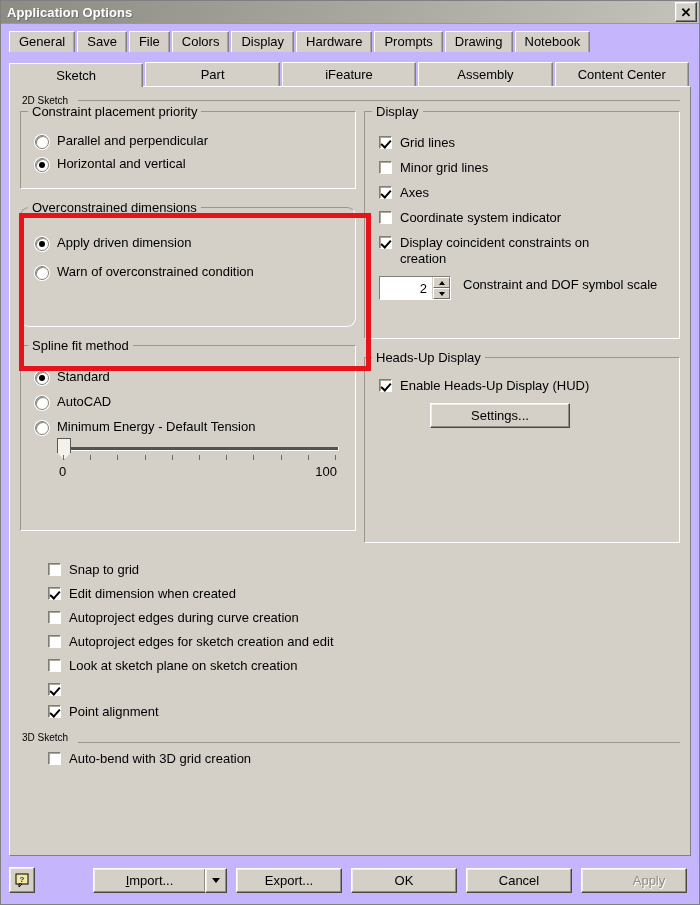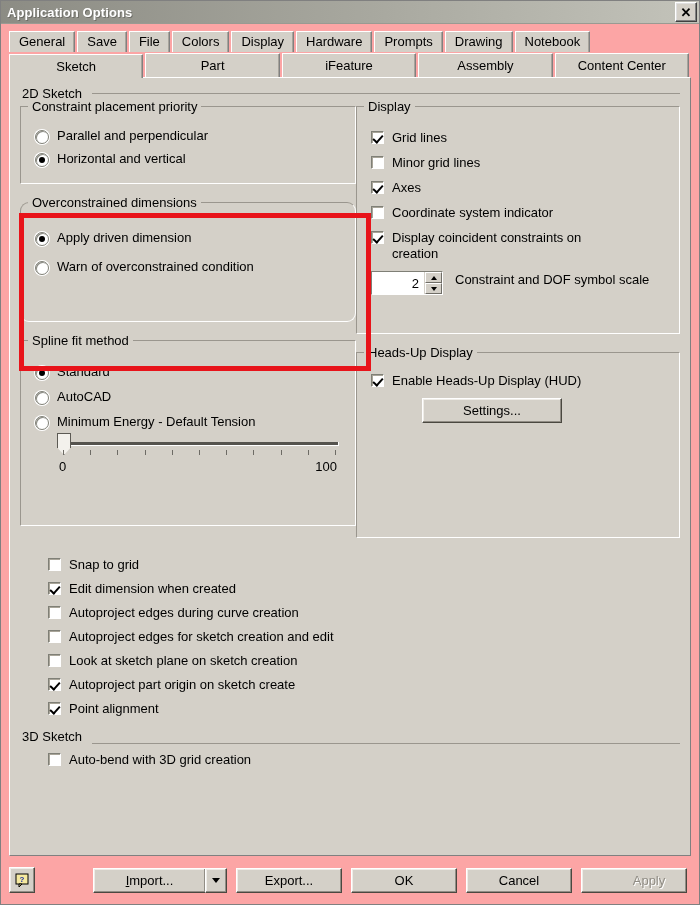--- a/index.html
+++ b/index.html
@@ -12,21 +12,21 @@
     font-size: 13px;
     color: #000;
     overflow: hidden;
     position: relative;
   }
 
   
   .window {
     width: 700px; height: 905px;
     box-sizing: border-box;
-    background: #fca5a5;
+    background: #c4b5fd;
     border: 1px solid #808080;
     position: relative;
     display: flex;
     flex-direction: column;
   }
 
   
   .titlebar {
     height: 22px;
     flex: 0 0 22px;
@@ -53,21 +53,21 @@
     box-shadow: inset -1px -1px 0 #808080, inset 1px 1px 0 #dfdfdf;
     display: flex; align-items: center; justify-content: center;
     font-size: 13px; font-weight: bold; line-height: 1;
     cursor: pointer;
     font-family: "Liberation Sans", sans-serif;
   }
 
   
   .tabstrip { padding: 5px 8px 0 8px; flex: 0 0 auto; }
   .tabrow { display: flex; height: 23px; align-items: flex-end; }
-  .tabrow + .tabrow { margin-top: 0px; }
+  .tabrow + .tabrow { margin-top: 9px; }
   .tab {
     height: 21px;
     line-height: 20px;
     background: #d4d0c8;
     border: 1px solid;
     border-color: #ffffff #808080 #d4d0c8 #ffffff;
     border-bottom: none;
     box-shadow: inset -1px 0 0 #a8a49c;
     padding: 0 9px;
     font-size: 13px;
@@ -105,31 +105,31 @@
     background: #d4d0c8;
     position: relative;
     padding: 6px 10px 4px 10px;
     box-sizing: border-box;
     overflow: hidden;
   }
 
   
   .sec-head {
     display: flex; align-items: center;
-    font-size: 13px;
+    font-size: 10px;
     margin: 2px 0 5px 2px;
   }
   .sec-head .lbl { white-space: nowrap; padding-right: 10px; }
   .sec-head .rule {
     flex: 1 1 auto; height: 1px;
     background: #9a968e;
   }
 
   
-  .cols { display: flex; gap: 0; }
+  .cols { display: flex; gap: 8px; }
   .col-left  { width: 336px; flex: 0 0 336px; }
   .col-right { flex: 1 1 auto; }
 
   
   .group {
     border: 1px solid;
     border-color: #9a968e #ffffff #ffffff #9a968e;
     position: relative;
     margin-bottom: 11px;
     padding: 14px 10px 10px 10px;
@@ -513,21 +513,20 @@
         <div class="row">
           <span class="cb"></span>
           <span class="lab">Autoproject edges for sketch creation and edit</span>
         </div>
         <div class="row">
           <span class="cb"></span>
           <span class="lab">Look at sketch plane on sketch creation</span>
         </div>
         <div class="row">
           <span class="cb on"></span>
-          <span class="lab">Autoproject part origin on sketch create</span>
         </div>
         <div class="row">
           <span class="cb on"></span>
           <span class="lab">Point alignment</span>
         </div>
       </div>
 
     <div class="sec-head" style="margin-top:12px;align-items:flex-end;">
       <span class="lbl">3D Sketch</span>
       <span class="rule"></span>

